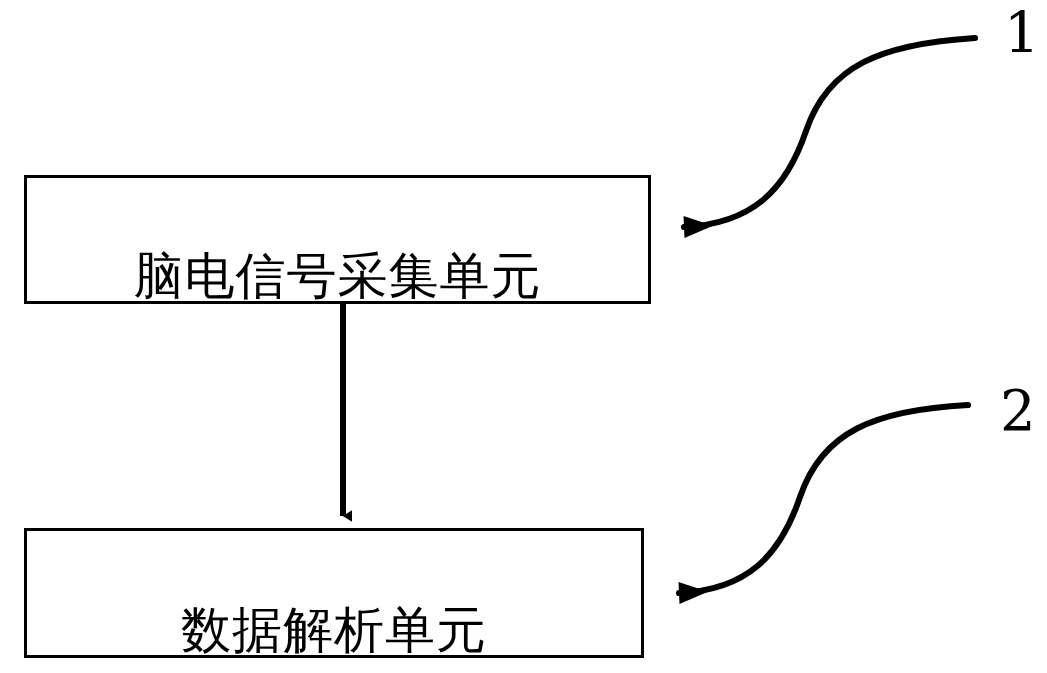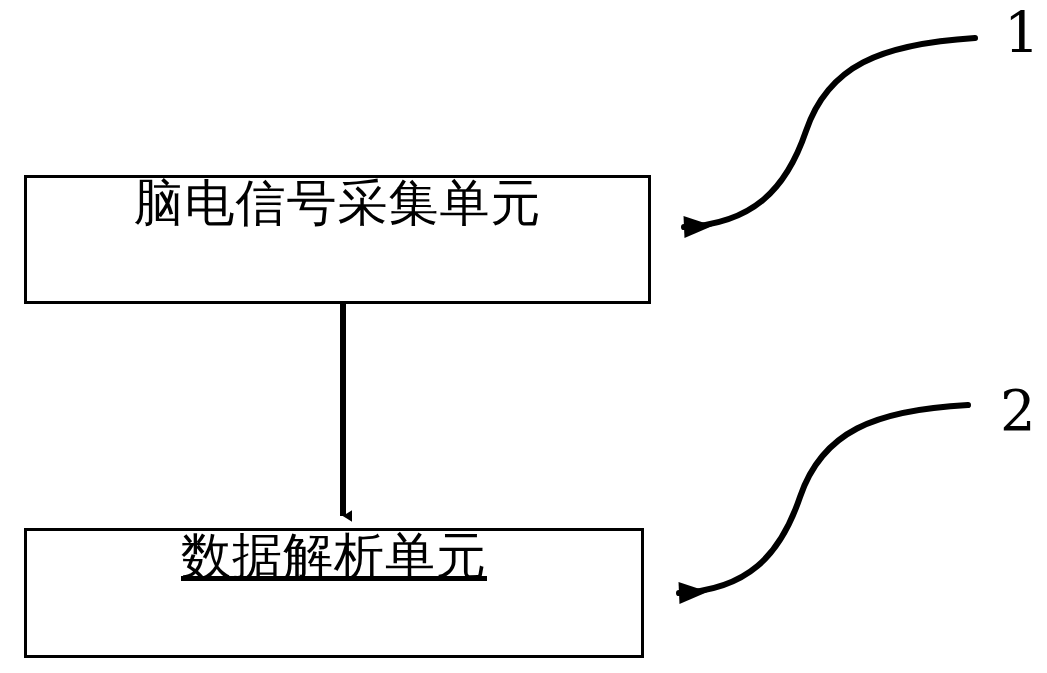--- a/index.html
+++ b/index.html
@@ -23,35 +23,34 @@
     top: 0;
     width: 1047px;
     height: 673px;
   }
   .unit-box {
     position: absolute;
     box-sizing: border-box;
     border: 3px solid #000000;
     background: #ffffff;
     display: flex;
-    align-items: flex-start;
+    align-items: flex-end;
     justify-content: center;
   }
   #box-acquisition {
     left: 24px;
     top: 175px;
     width: 627px;
     height: 129px;
   }
   #box-parsing {
     left: 24px;
     top: 528px;
     width: 620px;
     height: 130px;
-    text-decoration: underline;
   }
   .unit-label {
     font-family: "DejaVu Sans", "Liberation Sans", sans-serif;
     font-size: 50px;
     line-height: 1;
     color: #000000;
     letter-spacing: 1px;
     white-space: nowrap;
     user-select: none;
   }

